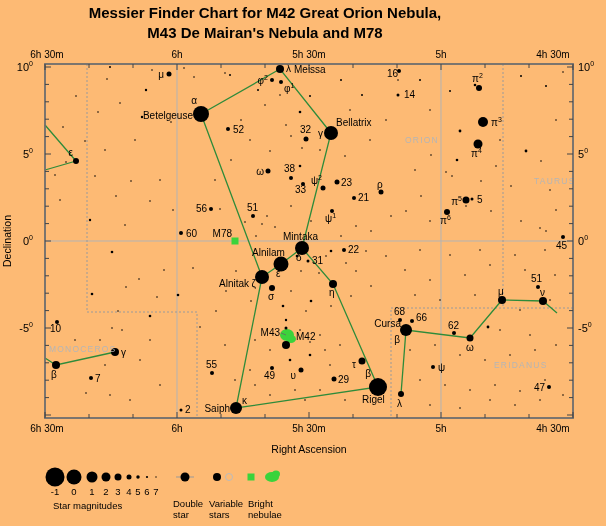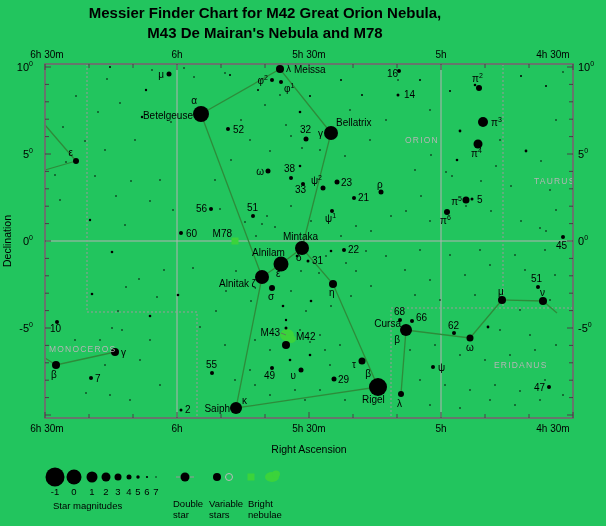--- a/index.html
+++ b/index.html
@@ -1,16 +1,16 @@
 <!DOCTYPE html>
 <html><head>
 <meta charset="utf-8">
 <style>
   html,body{margin:0;padding:0;background:#ffffff;}
-  #app{position:relative;width:606px;height:526px;background:#22c55e;overflow:hidden;
+  #app{position:relative;width:606px;height:526px;background:#fdba74;overflow:hidden;
        font-family:"Liberation Sans", sans-serif;}
   svg text{font-family:"Liberation Sans", sans-serif;}
   .title-line{font-size:15px;font-weight:bold;fill:#000;}
   .axis-title{font-size:10.5px;fill:#000;}
 </style>
 </head>
 <body>
 <div id="app">
 
 

